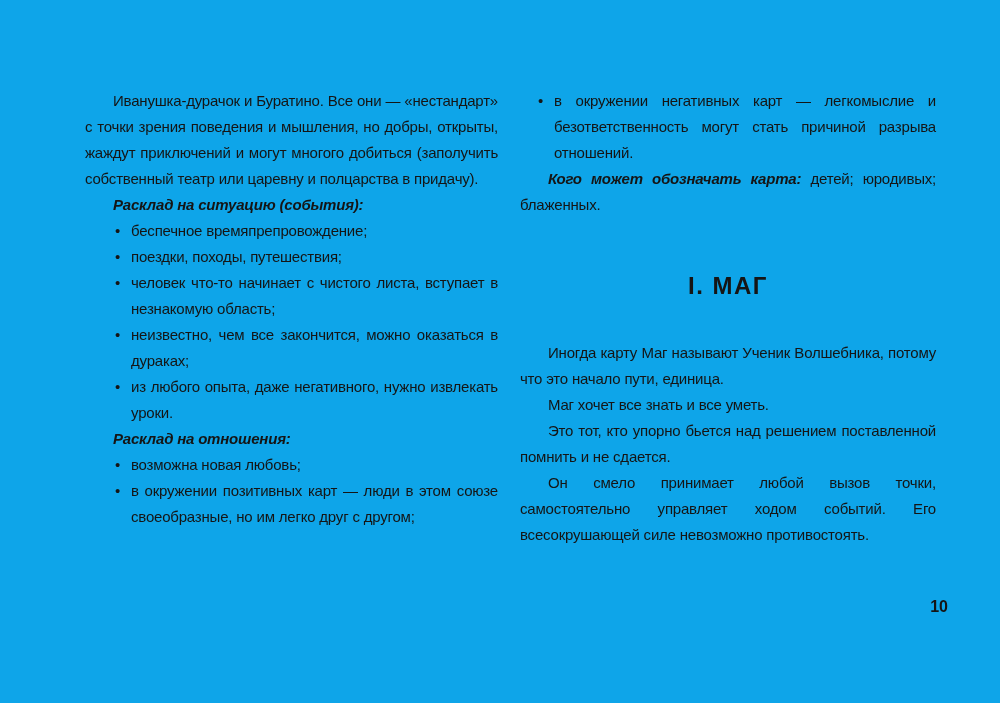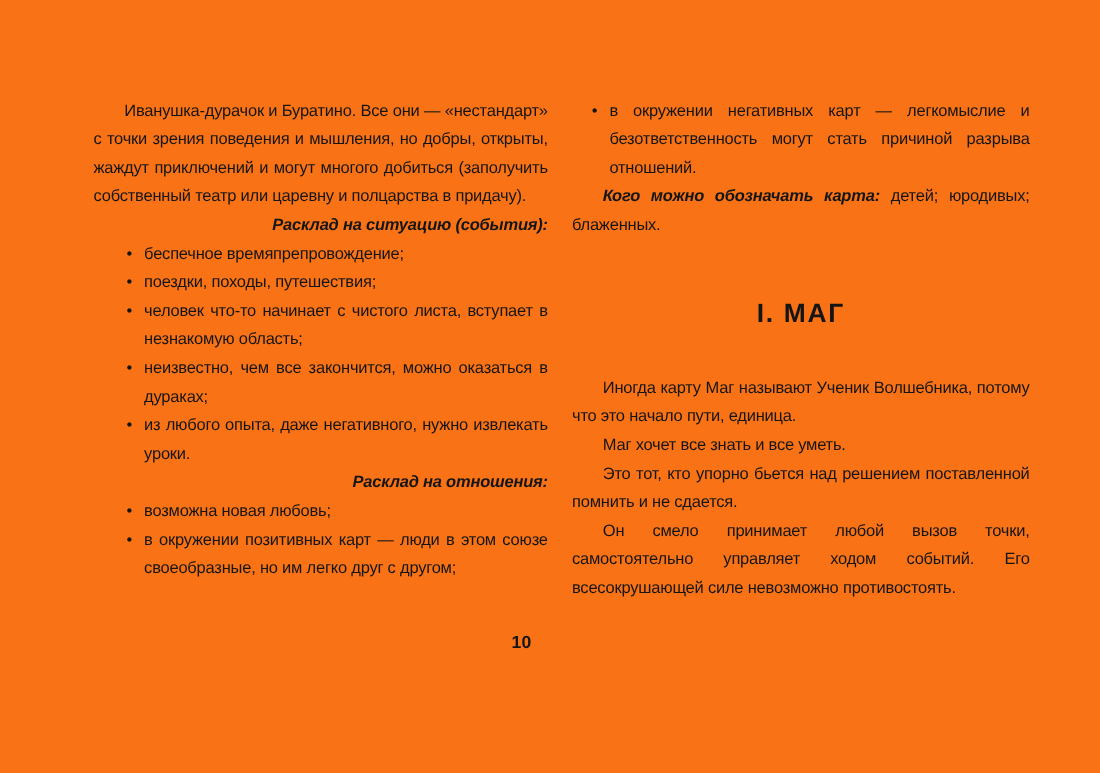--- a/index.html
+++ b/index.html
@@ -6,21 +6,21 @@
   html, body { width: 1000px; height: 703px; }
   body {
     background: #ffffff;
     font-family: "Liberation Sans", "DejaVu Sans", sans-serif;
     color: #151515;
   }
   .page {
     position: relative;
     width: 1000px;
     height: 703px;
-    background: #f97316;
+    background: #0ea5e9;
     overflow: hidden;
   }
   .col {
     position: absolute;
     top: 88px;
     font-size: 15px;
     line-height: 26px;
     letter-spacing: -0.2px;
     text-align: justify;
   }
@@ -34,21 +34,21 @@
     font-weight: bold;
     letter-spacing: 0;
     margin: 17px 0 5px 28px;
     text-align: left;
     line-height: 26px;
   }
   .subhead {
     font-weight: bold;
     font-style: italic;
     margin-left: 28px;
-    text-align: right;
+    text-align: left;
   }
   ul.bullets {
     list-style: none;
     margin-left: 30px;
   }
   .col-right ul.bullets { margin-left: 18px; }
   ul.bullets li {
     padding-left: 16px;
     text-indent: -16px;
   }
@@ -66,23 +66,23 @@
     text-align: center;
     font-size: 24px;
     font-weight: bold;
     letter-spacing: 1.5px;
     margin: 52px 0 38px 0;
     line-height: 32px;
   }
   .pageno {
     position: absolute;
     left: 0;
-    top: 576px;
+    top: 598px;
     width: 948px;
-    text-align: center;
+    text-align: right;
     font-size: 16px;
     font-weight: bold;
     letter-spacing: 0;
   }
 </style>
 </head>
 <body>
 
 <div class="page">
 
@@ -106,21 +106,21 @@
       <li><span class="marker">•</span><span>возможна новая любовь;</span></li>
       <li><span class="marker">•</span><span>в окружении позитивных карт — люди в этом союзе своеобразные, но им легко друг с другом;</span></li>
     </ul>
   </div>
 
   <div class="col col-right">
     <ul class="bullets">
       <li><span class="marker">•</span><span>в окружении негативных карт — легкомыслие и безответственность могут стать причиной разрыва отношений.</span></li>
     </ul>
 
-    <p class="indent"><span class="label-bi">Кого можно обозначать карта:</span><span> детей; юродивых; блаженных.</span></p>
+    <p class="indent"><span class="label-bi">Кого может обозначать карта:</span><span> детей; юродивых; блаженных.</span></p>
 
     <h1 class="chapter-title">I. МАГ</h1>
 
     <p class="indent">Иногда карту Маг называют Ученик Волшебника, потому что это начало пути, единица.</p>
     <p class="indent">Маг хочет все знать и все уметь.</p>
     <p class="indent">Это тот, кто упорно бьется над решением поставленной помнить и не сдается.</p>
     <p class="indent">Он смело принимает любой вызов точки, самостоятельно управляет ходом событий. Его всесокрушающей силе невозможно противостоять.</p>
   </div>
 
   <div class="pageno">10</div>

